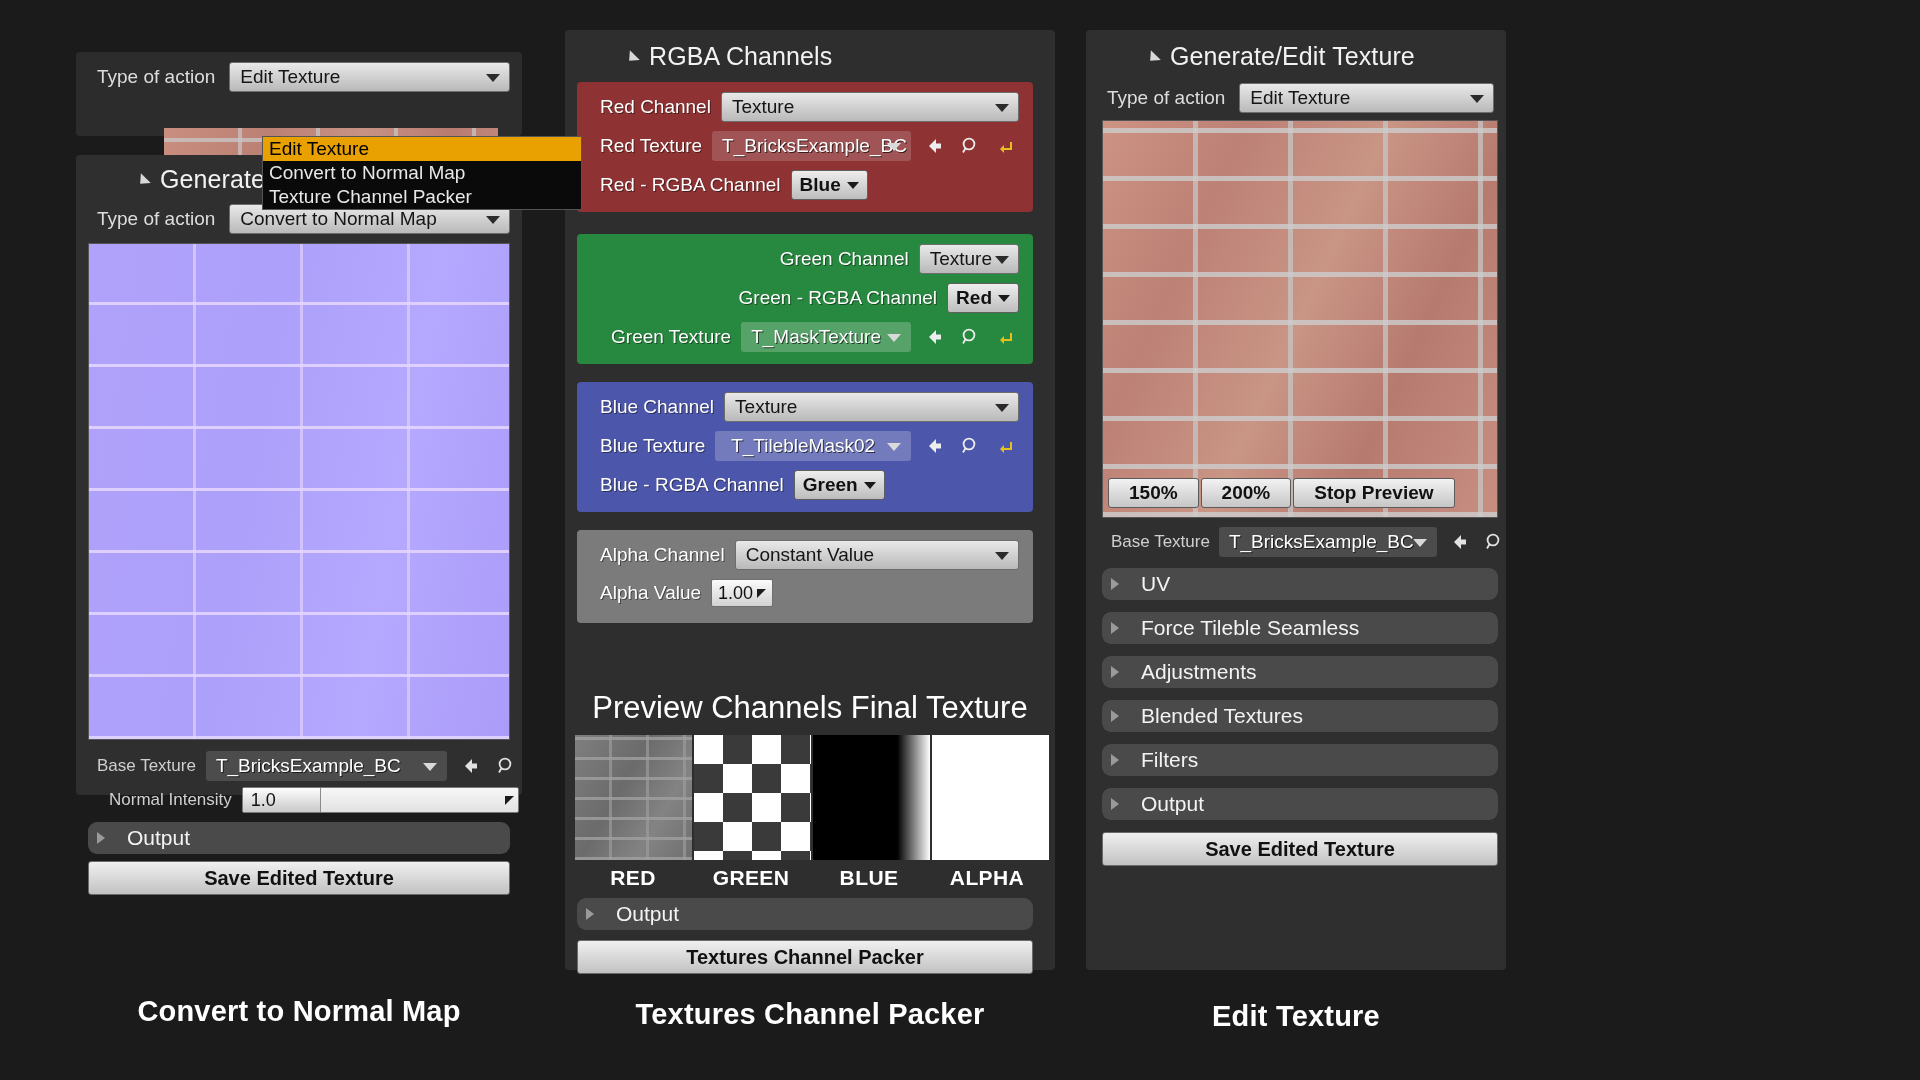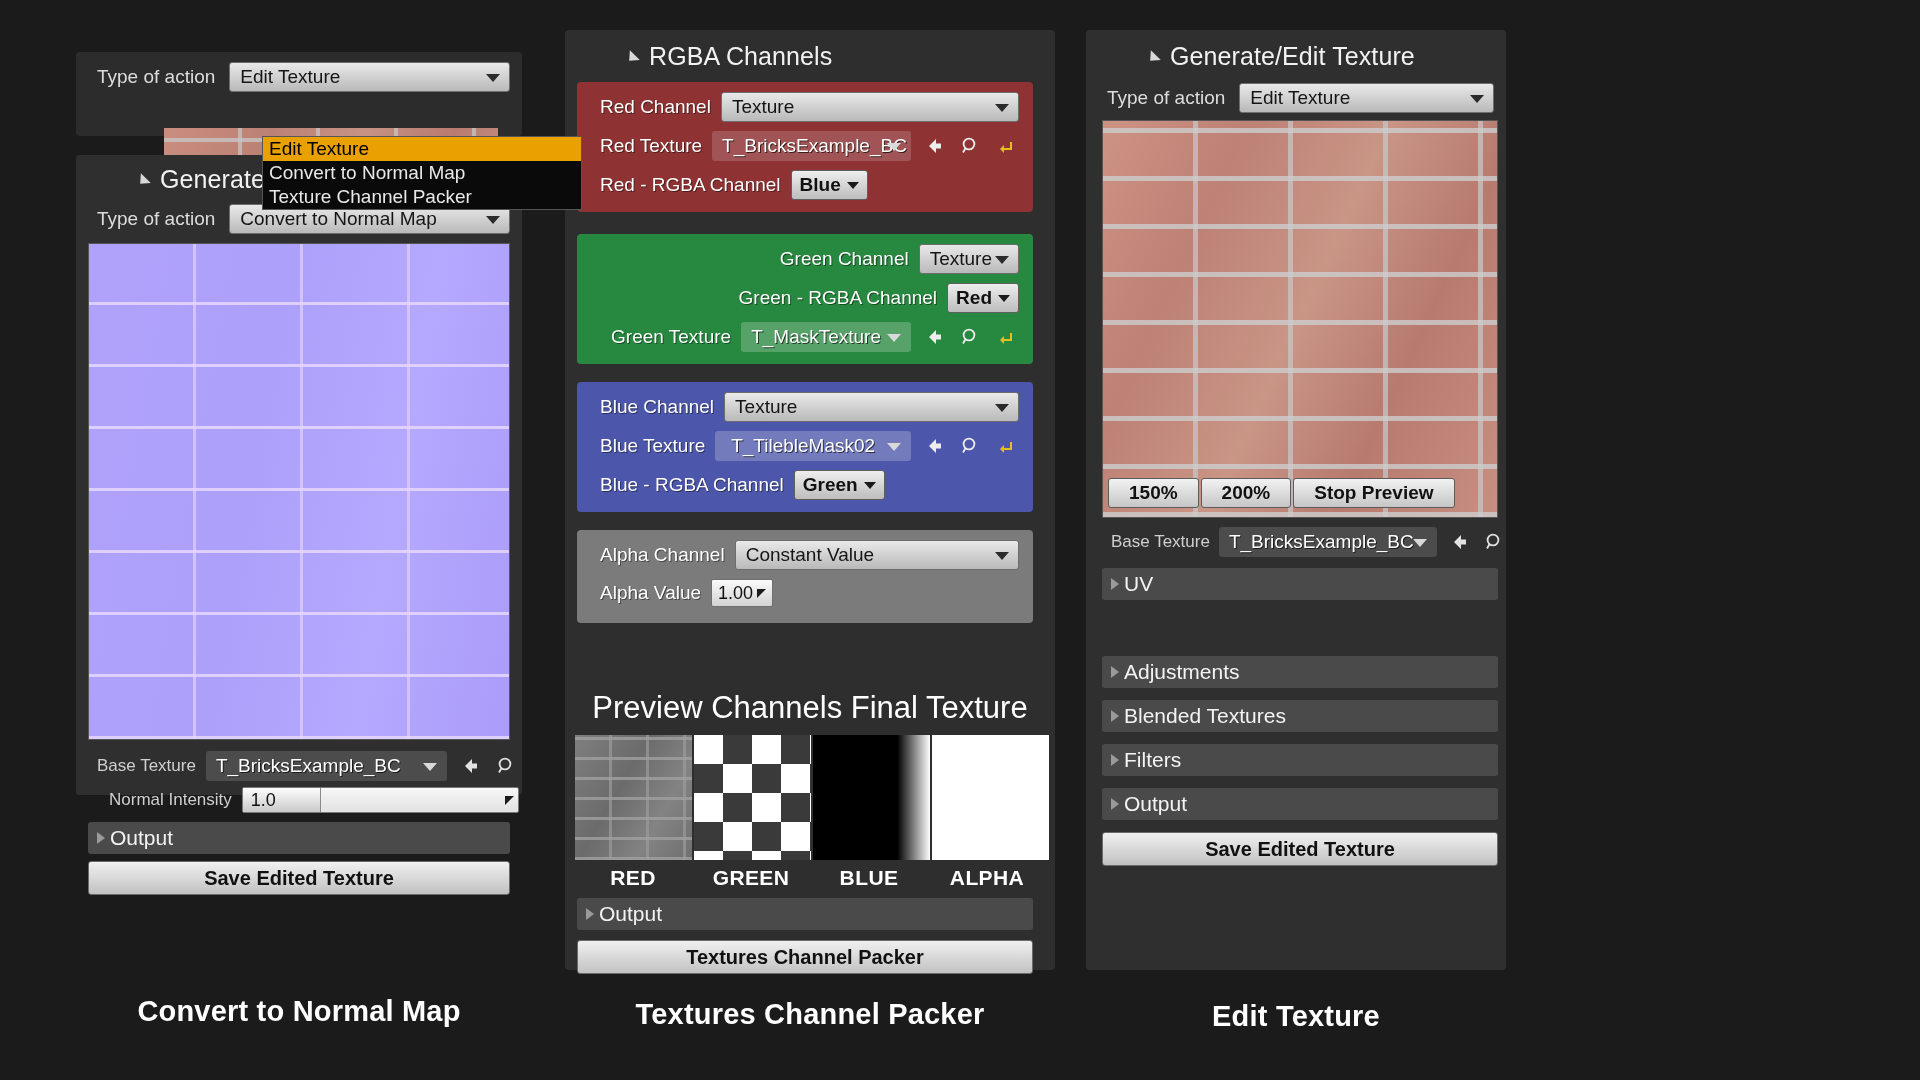--- a/index.html
+++ b/index.html
@@ -123,24 +123,24 @@
   }
   .spin {
     width: 0; height: 0;
     border-left: 9px solid transparent;
     border-bottom: 9px solid #1c1c1c;
     transform: rotate(180deg);
   }
 
   
   .sec {
-    display: flex; align-items: center; gap: 5px;
+    display: flex; align-items: center; gap: 22px;
     height: 32px;
     background: #4a4a4a;
-    border-radius: 3px;
+    border-radius: 9px;
     padding: 0 0 0 9px;
     color: #f3f3f3; font-size: 21px;
   }
 
   
   .btn {
     height: 34px;
     background: linear-gradient(#f0f0f0, #c2c2c2);
     border: 1px solid #6a6a6a;
     border-radius: 3px;
@@ -574,20 +574,24 @@
             <circle cx="10" cy="9" r="5.4" fill="none" stroke="#e2e2e2" stroke-width="1.8"></circle>
             <line x1="6.6" y1="13" x2="4" y2="17.5" stroke="#e2e2e2" stroke-width="1.8"></line>
           </svg>
       </span>
     </div>
 
     <div class="sec" style="position:absolute; left:16px; top:538px; width:396px;">
       <span class="tri-right"></span>
       <span>UV</span>
     </div>
+    <div class="sec" style="position:absolute; left:16px; top:582px; width:396px;">
+      <span class="tri-right"></span>
+      <span>Force Tileble Seamless</span>
+    </div>
     <div class="sec" style="position:absolute; left:16px; top:626px; width:396px;">
       <span class="tri-right"></span>
       <span>Adjustments</span>
     </div>
     <div class="sec" style="position:absolute; left:16px; top:670px; width:396px;">
       <span class="tri-right"></span>
       <span>Blended Textures</span>
     </div>
     <div class="sec" style="position:absolute; left:16px; top:714px; width:396px;">
       <span class="tri-right"></span>

